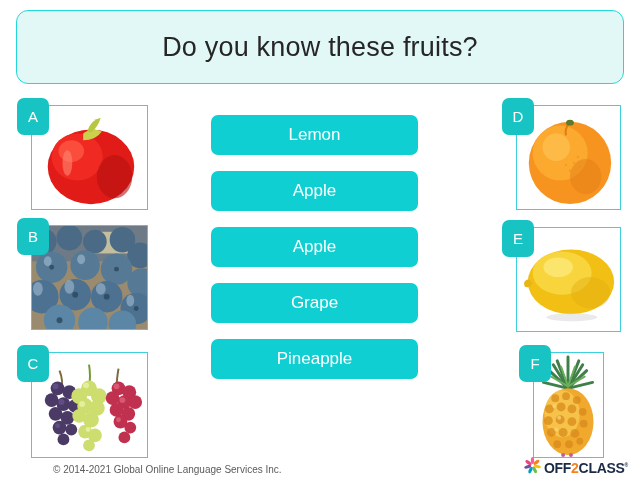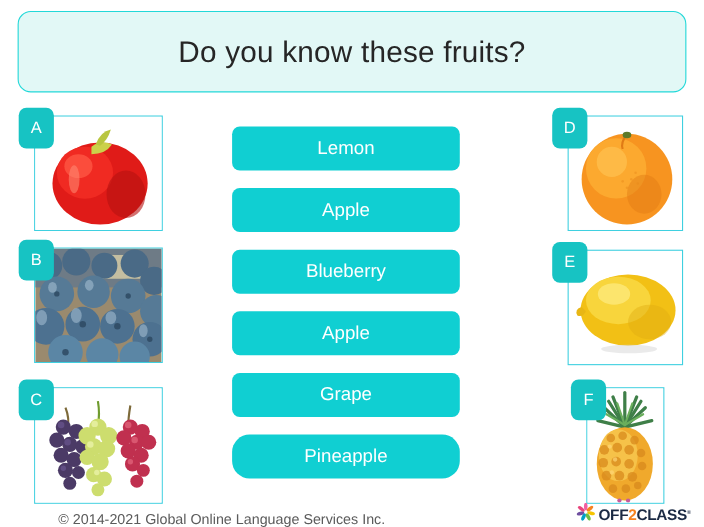--- a/index.html
+++ b/index.html
@@ -95,28 +95,28 @@
     color: #ffffff;
     font-size: 17px;
     font-family: "Liberation Sans", sans-serif;
     display: flex;
     align-items: center;
     justify-content: center;
     margin-bottom: 16px;
     padding: 0;
     cursor: pointer;
   }
-  .answer-btn:last-child { margin-bottom: 0; border-radius: 16px; }
+  .answer-btn:last-child { margin-bottom: 0; }
 
   
   #footer-copyright {
     position: absolute;
     left: 5px;
     top: 464px;
-    font-size: 13px;
+    font-size: 10px;
     color: #5b5b5b;
     white-space: nowrap;
     padding-left: 48px;
   }
   #brand-logo {
     position: absolute;
     left: 524px;
     top: 458px;
     height: 19px;
     display: flex;
@@ -362,21 +362,20 @@
       <circle cx="30" cy="104" r="2" fill="#c45b9c"></circle>
       <circle cx="38" cy="104" r="2" fill="#c45b9c"></circle>
     </svg>
   </div>
   <div class="badge">F</div>
 </div>
 
 <div id="answers">
   <button class="answer-btn">Lemon</button>
   <button class="answer-btn">Apple</button>
-  <button class="answer-btn">Blueberry</button>
   <button class="answer-btn">Apple</button>
   <button class="answer-btn">Grape</button>
   <button class="answer-btn">Pineapple</button>
 </div>
 
 <div id="footer-copyright">© 2014-2021 Global Online Language Services Inc.</div>
 
 <div id="brand-logo">
   <span>
     <svg width="17" height="17" viewBox="0 0 24 24">

